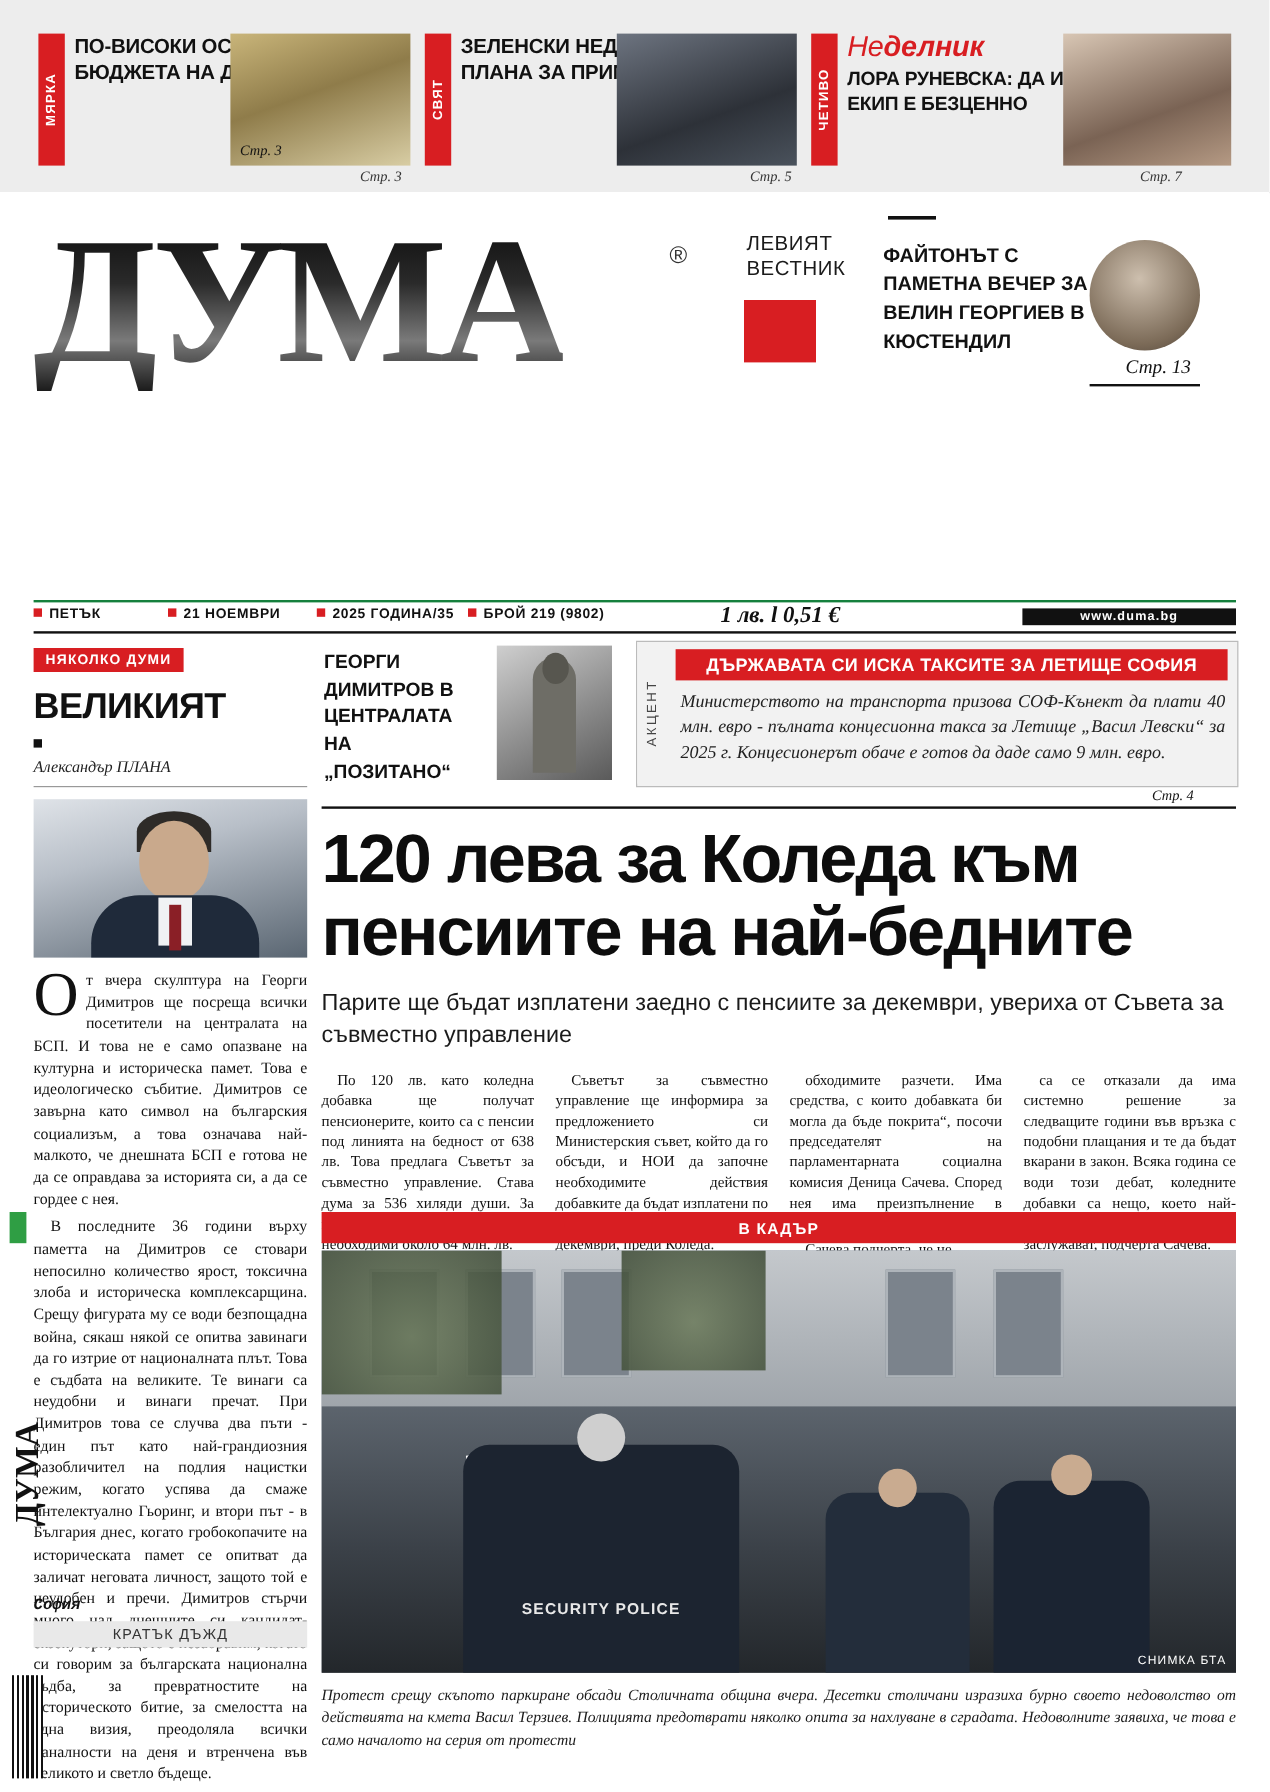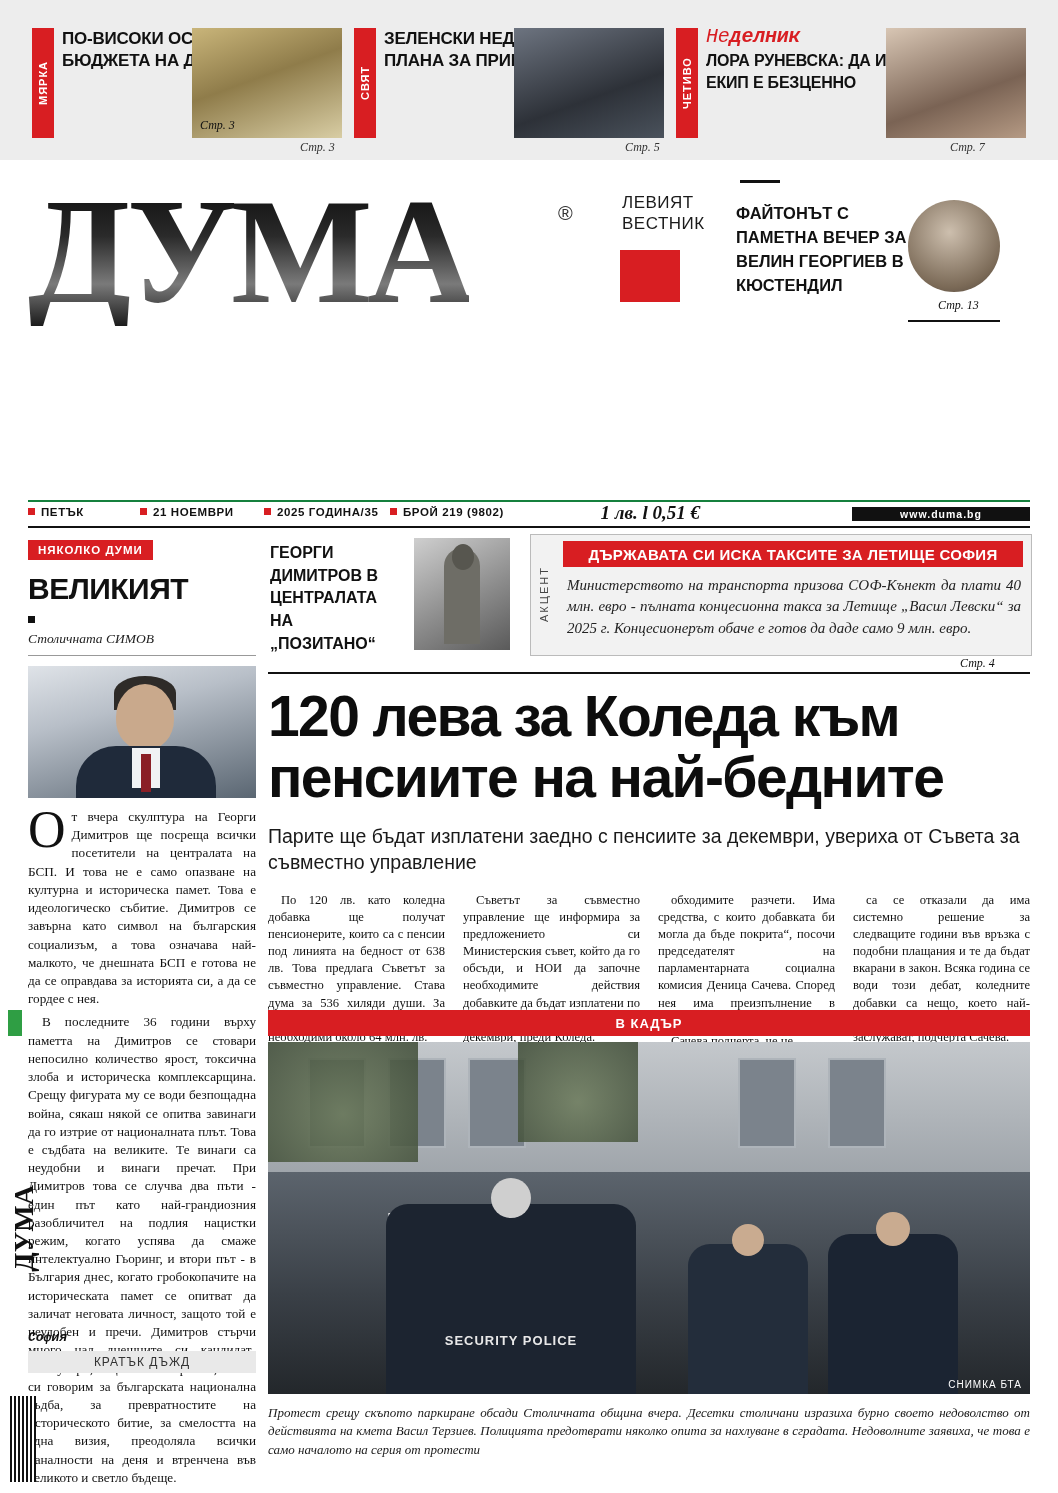--- a/index.html
+++ b/index.html
@@ -16,39 +16,39 @@
           font-family:"Liberation Sans",sans-serif;font-weight:bold;font-size:11px;letter-spacing:1px;
           writing-mode:vertical-rl;transform:rotate(180deg);display:flex;align-items:center;justify-content:center;}
   .ttext{position:absolute;left:30px;top:0;font-family:"Liberation Sans",sans-serif;font-weight:bold;
          font-size:17px;line-height:1.32;color:#111;letter-spacing:-0.2px;}
   .tthumb{position:absolute;top:0;height:110px;background:#8b93a0;overflow:hidden;}
   .t1 .tthumb{right:0;width:150px;background:linear-gradient(160deg,#c9b57a,#8f7c4a 45%,#d8cda4);}
   .t2 .tthumb{right:0;width:150px;background:linear-gradient(160deg,#6d7480,#2d3138 60%,#4a525c);}
   .t3 .tthumb{right:0;width:140px;background:linear-gradient(160deg,#d8c6b4,#7a6354 60%,#b59a84);}
   .stp{position:absolute;top:140px;font-family:"Liberation Serif",serif;font-style:italic;font-size:12px;color:#333;}
   .stp1{left:300px;} .stp2{left:625px;} .stp3{left:950px;}
-  .nedelnik{font-family:Liberation Mono, monospace;font-style:italic;font-size:20px;color:#d81e22;font-weight:normal;}
+  .nedelnik{font-family:Liberation Sans, sans-serif;font-style:italic;font-size:24px;color:#d81e22;font-weight:normal;}
   .nedelnik b{font-weight:bold;}
 
   
   .masthead{position:absolute;left:0;top:160px;width:1058px;height:200px;background:#fff;}
   .logo{position:absolute;left:28px;top:16px;font-family:"Liberation Serif",serif;font-weight:bold;
         font-size:150px;line-height:150px;letter-spacing:-6px;
         background:linear-gradient(180deg,#0a0a0a 0%,#2a2a2a 40%,#7a7a7a 72%,#1b1b1b 100%);
         -webkit-background-clip:text;background-clip:text;color:transparent;}
   .reg{position:absolute;left:558px;top:42px;font-size:20px;color:#333;font-family:"Liberation Sans",sans-serif;}
   .leviat{position:absolute;left:622px;top:32px;font-family:"Liberation Sans",sans-serif;font-size:17px;
           line-height:1.25;color:#1b1b1b;letter-spacing:0.5px;}
   .redsq{position:absolute;left:620px;top:250px;width:60px;height:52px;background:#d81e22;}
   .mh-right{position:absolute;left:736px;top:202px;width:180px;font-family:"Liberation Sans",sans-serif;
             font-weight:bold;font-size:16.5px;line-height:1.45;color:#111;}
   .mh-line{position:absolute;left:740px;top:180px;width:40px;height:3px;background:#111;}
   .mh-photo{position:absolute;left:908px;top:200px;width:92px;height:92px;border-radius:50%;
             background:radial-gradient(circle at 45% 35%,#cdbfae,#7b6a57 70%,#4b4038);}
-  .mh-stp{position:absolute;left:938px;top:298px;font-style:italic;font-size:12px;}
+  .mh-stp{position:absolute;left:938px;top:298px;font-style:italic;font-size:16px;}
   .mh-underline{position:absolute;left:908px;top:320px;width:92px;height:2px;background:#111;}
 
   .infobar{position:absolute;left:28px;top:500px;width:1002px;height:24px;border-top:2px solid #15803d;border-bottom:2px solid #111;font-weight:bold;}
   .infoitem{position:absolute;top:4px;font-family:"Liberation Sans",sans-serif;font-size:11.5px;letter-spacing:0.6px;color:#111;}
   .sqr{display:inline-block;width:7px;height:7px;background:#d81e22;margin-right:6px;vertical-align:1px;}
   .price{position:absolute;right:330px;top:0px;font-family:"Liberation Serif",serif;font-style:italic;font-size:19px;}
   .site{position:absolute;right:0;top:5px;width:178px;height:14px;background:#111;color:#fff;
         font-family:"Liberation Sans",sans-serif;font-size:10.5px;letter-spacing:1px;text-align:center;line-height:14px;}
 
   
@@ -201,21 +201,21 @@
     <div class="infoitem" style="left:236px"><span class="sqr"></span><span>2025 ГОДИНА/35</span></div>
     <div class="infoitem" style="left:362px"><span class="sqr"></span><span>БРОЙ 219 (9802)</span></div>
     <div class="price">1 лв. l 0,51 €</div>
     <div class="site">www.duma.bg</div>
   </div>
 
   <div class="leftcol">
     <div class="kicker">НЯКОЛКО ДУМИ</div>
     <div class="lead-title">ВЕЛИКИЯТ</div>
     <div class="dot"></div>
-    <div class="author">Столичната СИМОВ</div>
+    <div class="author">Александър ПЛАНА</div>
     <div class="hr-thin"></div>
     <div class="portrait">
       <div class="hair"></div>
         <div class="head"></div>
         <div class="body"></div>
         <div class="shirt"></div>
         <div class="tie"></div>
     </div>
     <div class="bodytext">
       <div class="dropcapwrap">
@@ -282,21 +282,21 @@
     <div class="ph-win" style="left:40px"></div>
     <div class="ph-win" style="left:120px"></div>
     <div class="ph-win" style="left:200px"></div>
     <div class="ph-win" style="left:470px"></div>
     <div class="ph-win" style="left:560px"></div>
     <div class="ph-tree" style="left:0px"></div>
     <div class="ph-tree" style="left:250px;width:120px;height:100px"></div>
     <div class="ph-crowd"></div>
     <div class="flag" style="left:122px;top:168px;transform:rotate(-8deg)"></div>
     <div class="flag" style="left:262px;top:196px;transform:rotate(6deg);width:30px;height:20px"></div>
-    <div class="cop" style="left:118px;width:250px;height:190px">
+    <div class="cop" style="left:118px;width:230px;height:190px">
       <div class="hd" style="background:#cfcfcf"></div>
       <div class="txt">SECURITY POLICE</div>
     </div>
     <div class="cop" style="left:420px;width:120px;height:150px;background:#232d3b">
         <div class="hd" style="width:32px;height:32px;top:-20px;background:#c9ab90"></div>
       </div>
     <div class="cop" style="left:560px;width:130px;height:160px;background:#1b2432">
         <div class="hd" style="width:34px;height:34px;top:-22px;background:#c9ab90"></div>
       </div>
     <div class="ph-credit">СНИМКА БТА</div>

